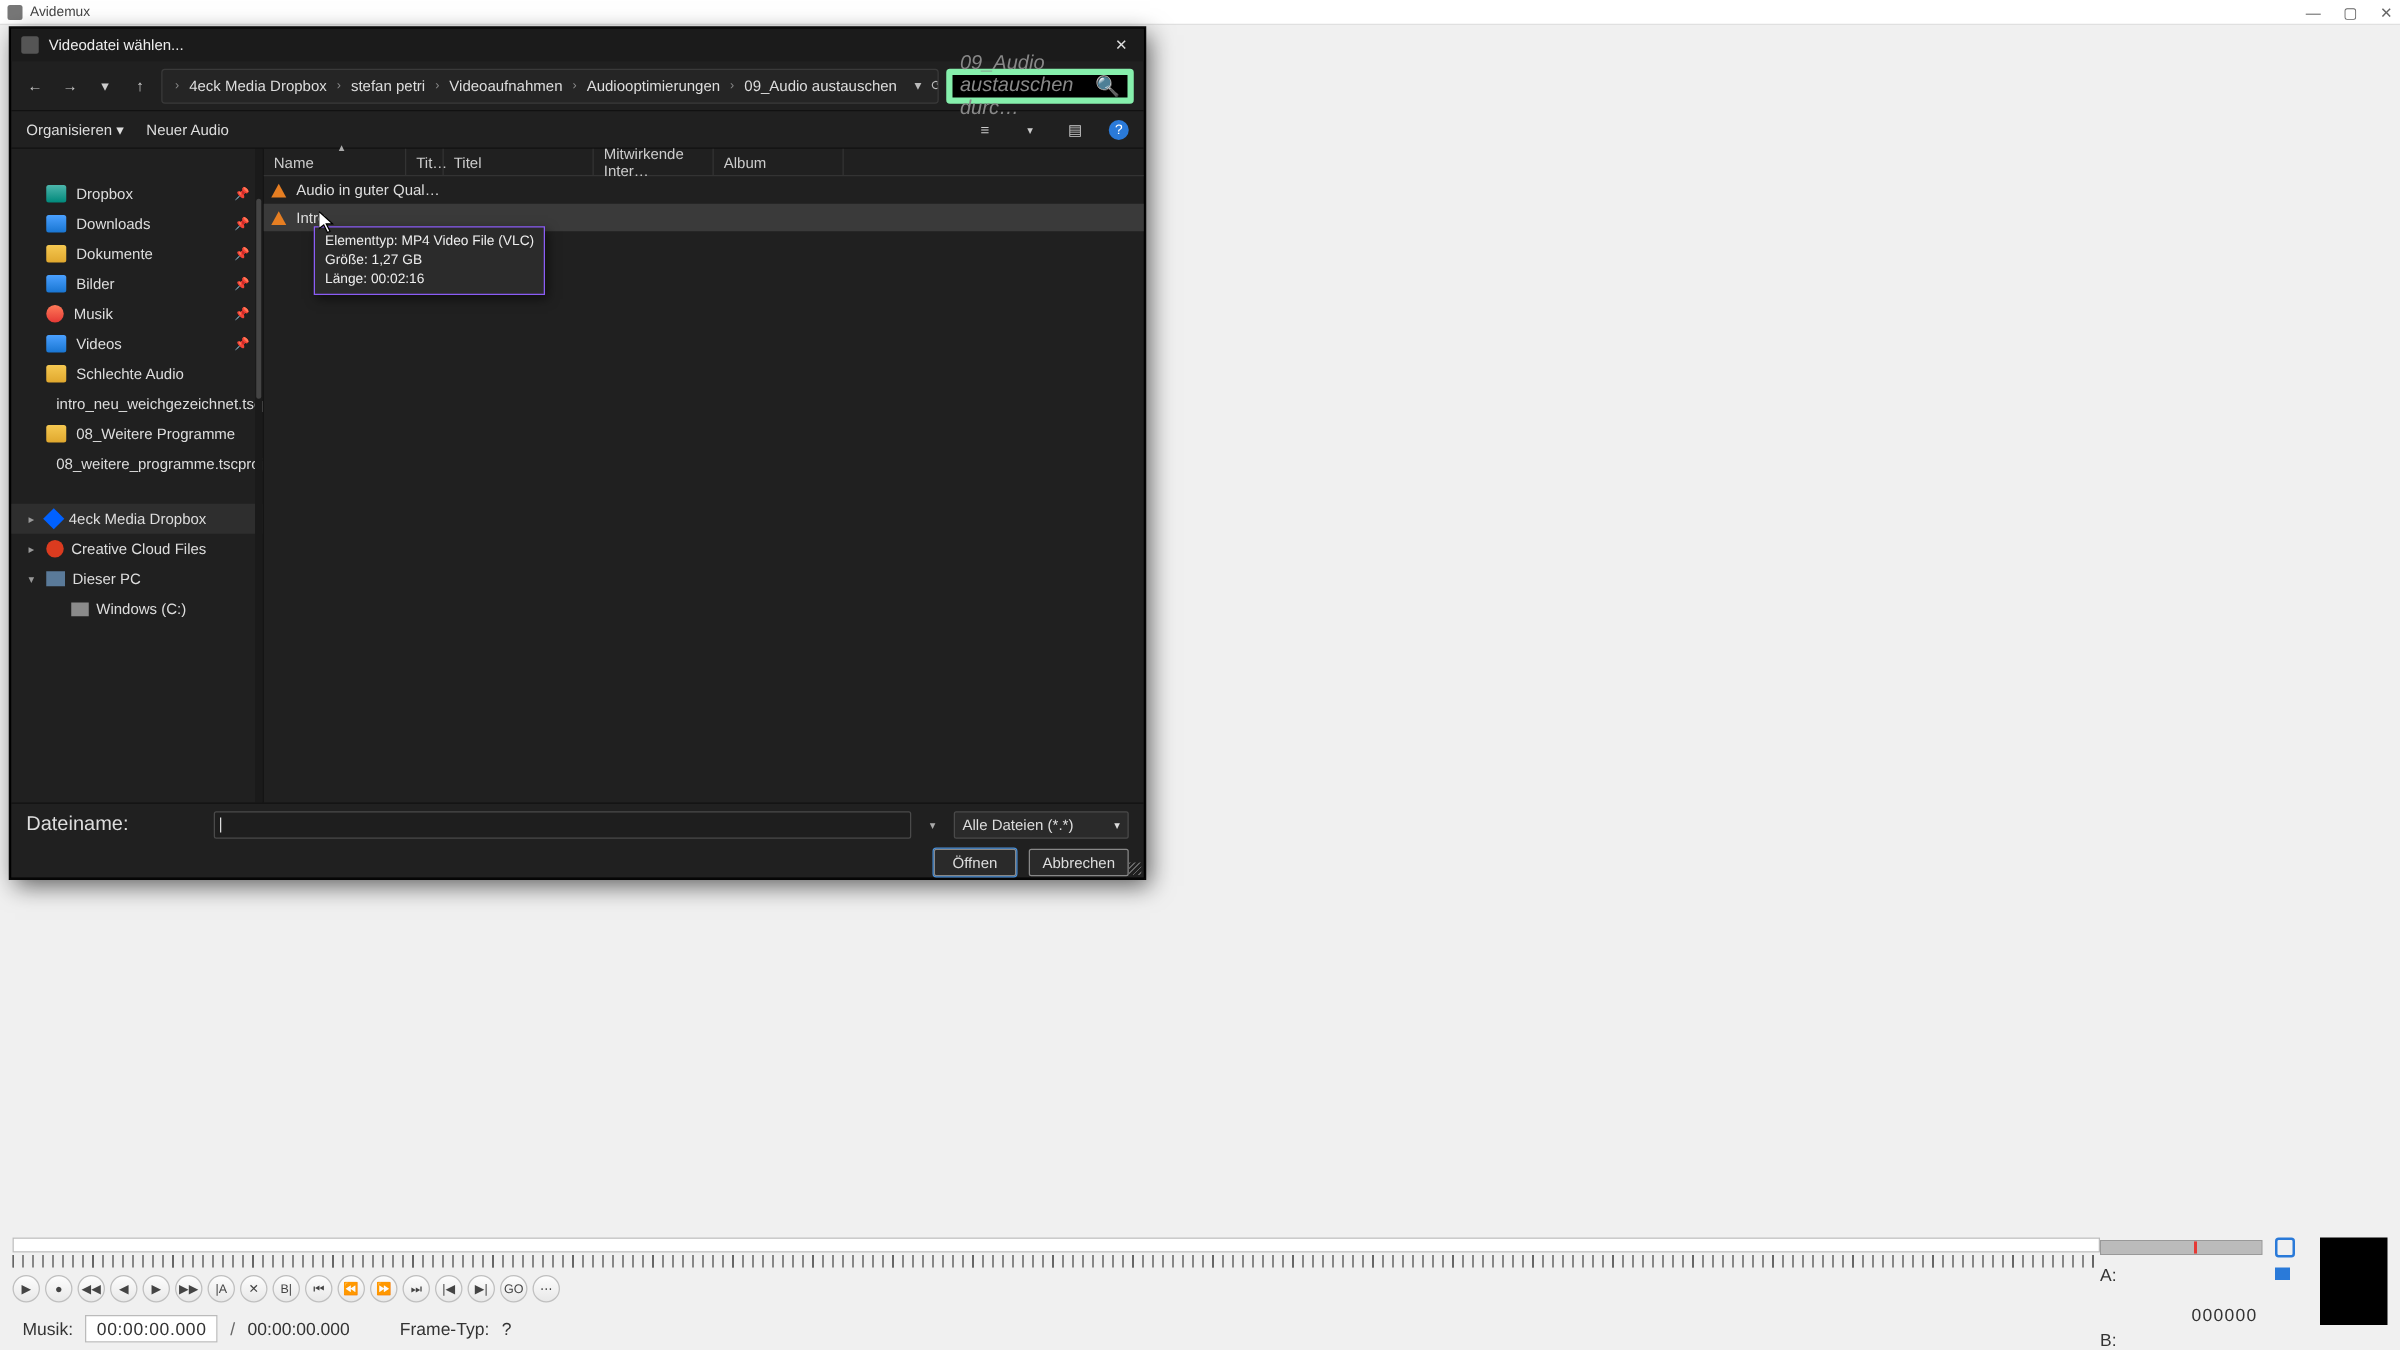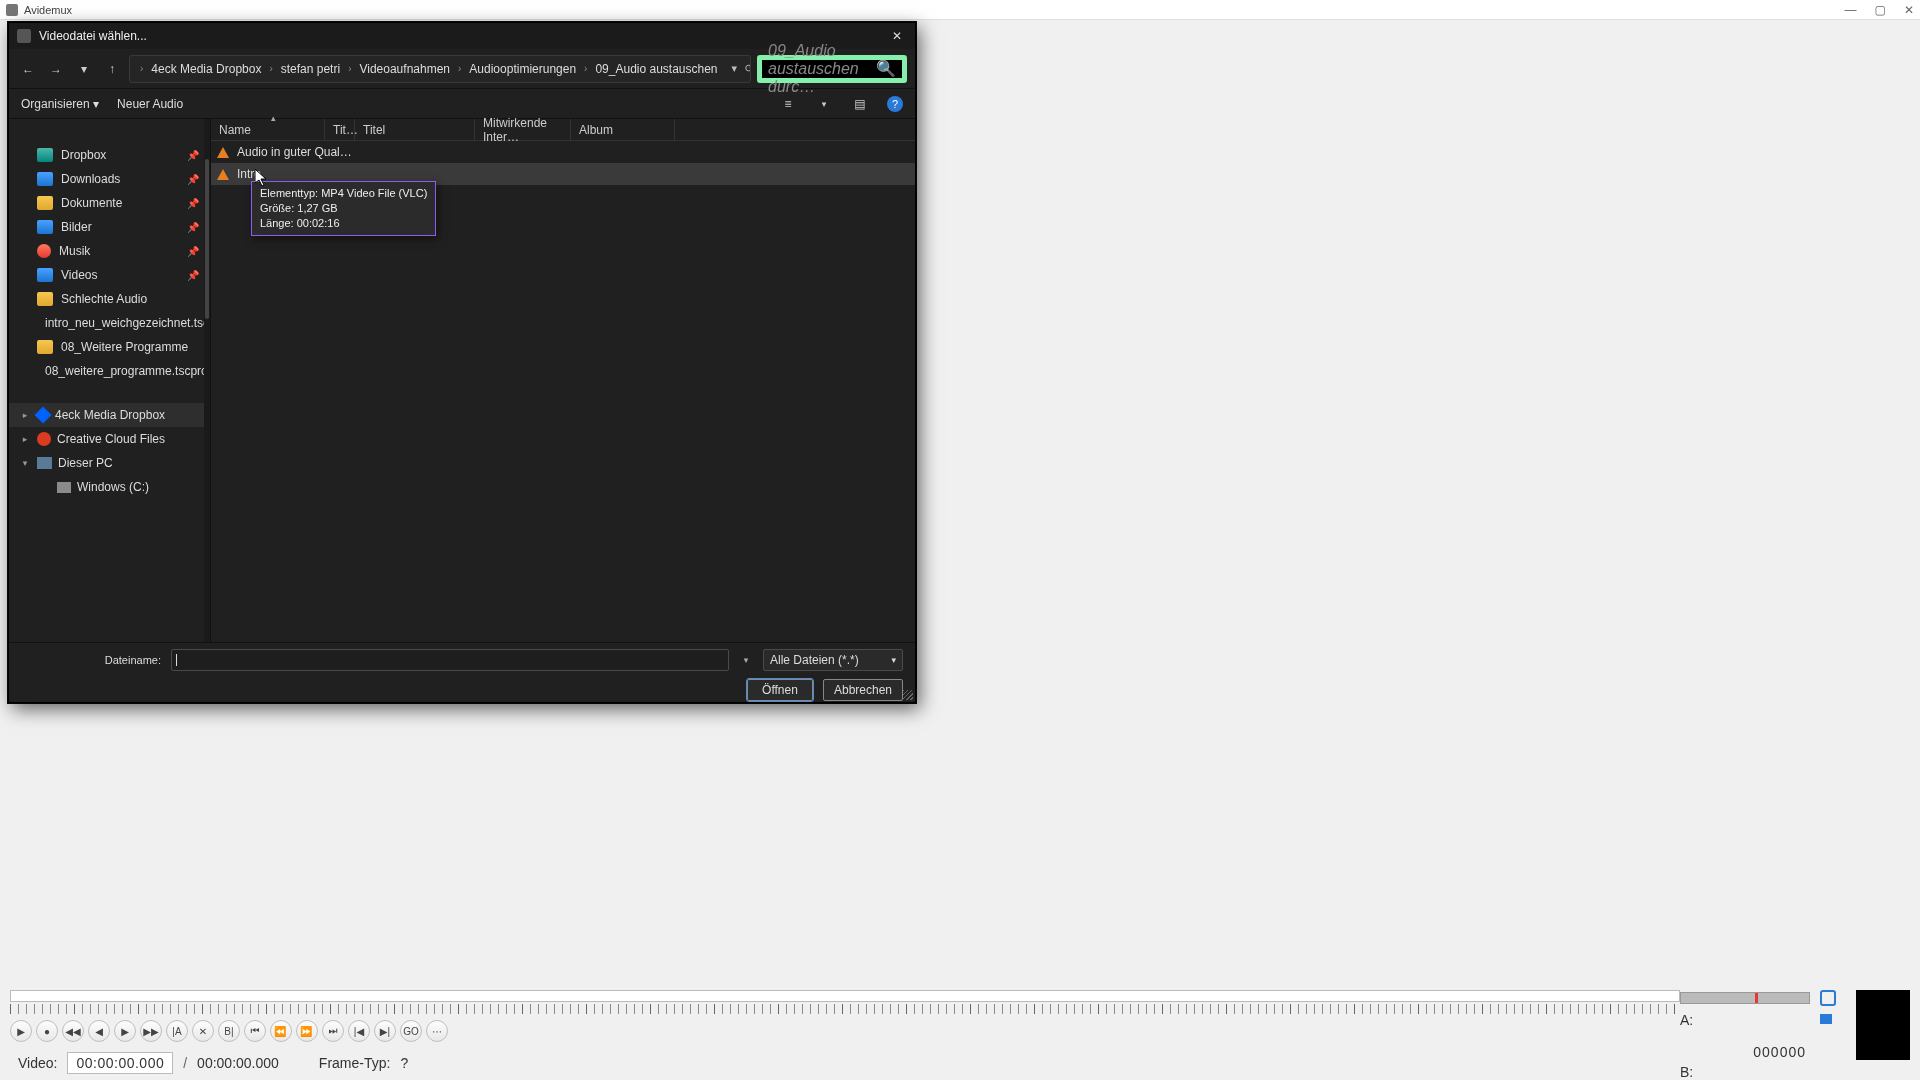--- a/index.html
+++ b/index.html
@@ -90,21 +90,21 @@
 .row { height: 22px; display:flex; align-items:center; font-size:12px; padding-left:6px; gap:8px; }
 .row.selected { background:#3a3a3a; }
 .row .fic { width:0; height:0; border-left:6px solid transparent; border-right:6px solid transparent; border-bottom:11px solid #e67e22; }
 
 .tooltip { position:absolute; left:40px; top:62px; background:#2b2b2b; border:1px solid #8b5cf6; padding:4px 8px; font-size:11px; line-height:1.35; color:#eee; box-shadow:2px 3px 8px rgba(0,0,0,.5); z-index:5; }
 .cursor { position:absolute; left:44px; top:50px; width:12px; height:18px; z-index:6; }
 .cursor svg { width:12px; height:18px; }
 
 .dlg-footer { position:absolute; left:0; right:0; bottom:0; height:60px; border-top:1px solid #111; padding:6px 12px; }
 .frow { display:flex; align-items:center; gap:10px; }
-.flabel { width: 140px; text-align:right; font-size:11px; color:#ddd; }
+.flabel { width: 140px; text-align:left; font-size:16px; color:#ddd; }
 .fname-input { flex:1; height:22px; background:#1e1e1e; border:1px solid #4a4a4a; border-radius:2px; display:flex; align-items:center; }
 .fname-input .caret { width:1px; height:12px; background:#ddd; margin-left:4px; }
 .fname-dd { width:14px; color:#aaa; font-size:9px; text-align:center; }
 .filter { width:140px; height:22px; border:1px solid #4a4a4a; border-radius:2px; background:#2a2a2a; display:flex; align-items:center; padding:0 6px; font-size:12px; justify-content:space-between; }
 .btnrow { display:flex; justify-content:flex-end; gap:10px; margin-top:8px; }
 .wbtn { min-width:66px; height:22px; border:1px solid #888; border-radius:2px; background:#2a2a2a; display:flex; align-items:center; justify-content:center; font-size:12px; padding:0 10px; }
 .wbtn.primary { outline:1px solid #4a90d9; }
 .resize-grip { position:absolute; right:2px; bottom:2px; width:10px; height:10px;
   background: repeating-linear-gradient(135deg,#666 0 1px, transparent 1px 3px); }
 
@@ -140,21 +140,21 @@
         <div class="tbtn">⏮</div>
         <div class="tbtn">⏪</div>
         <div class="tbtn">⏩</div>
         <div class="tbtn">⏭</div>
         <div class="tbtn">|◀</div>
         <div class="tbtn">▶|</div>
         <div class="tbtn">GO</div>
         <div class="tbtn">⋯</div>
       </div>
     <div class="time-row">
-      <span>Video:</span>
+      <span>Musik:</span>
       <span class="tbox">00:00:00.000</span>
       <span class="sep">/</span>
       <span>00:00:00.000</span>
       <span style="width:20px"></span>
       <span>Frame-Typ:</span>
       <span>?</span>
     </div>
     <div class="right-info">
       <div class="vu"></div>
       <div class="vu-knob"></div>

